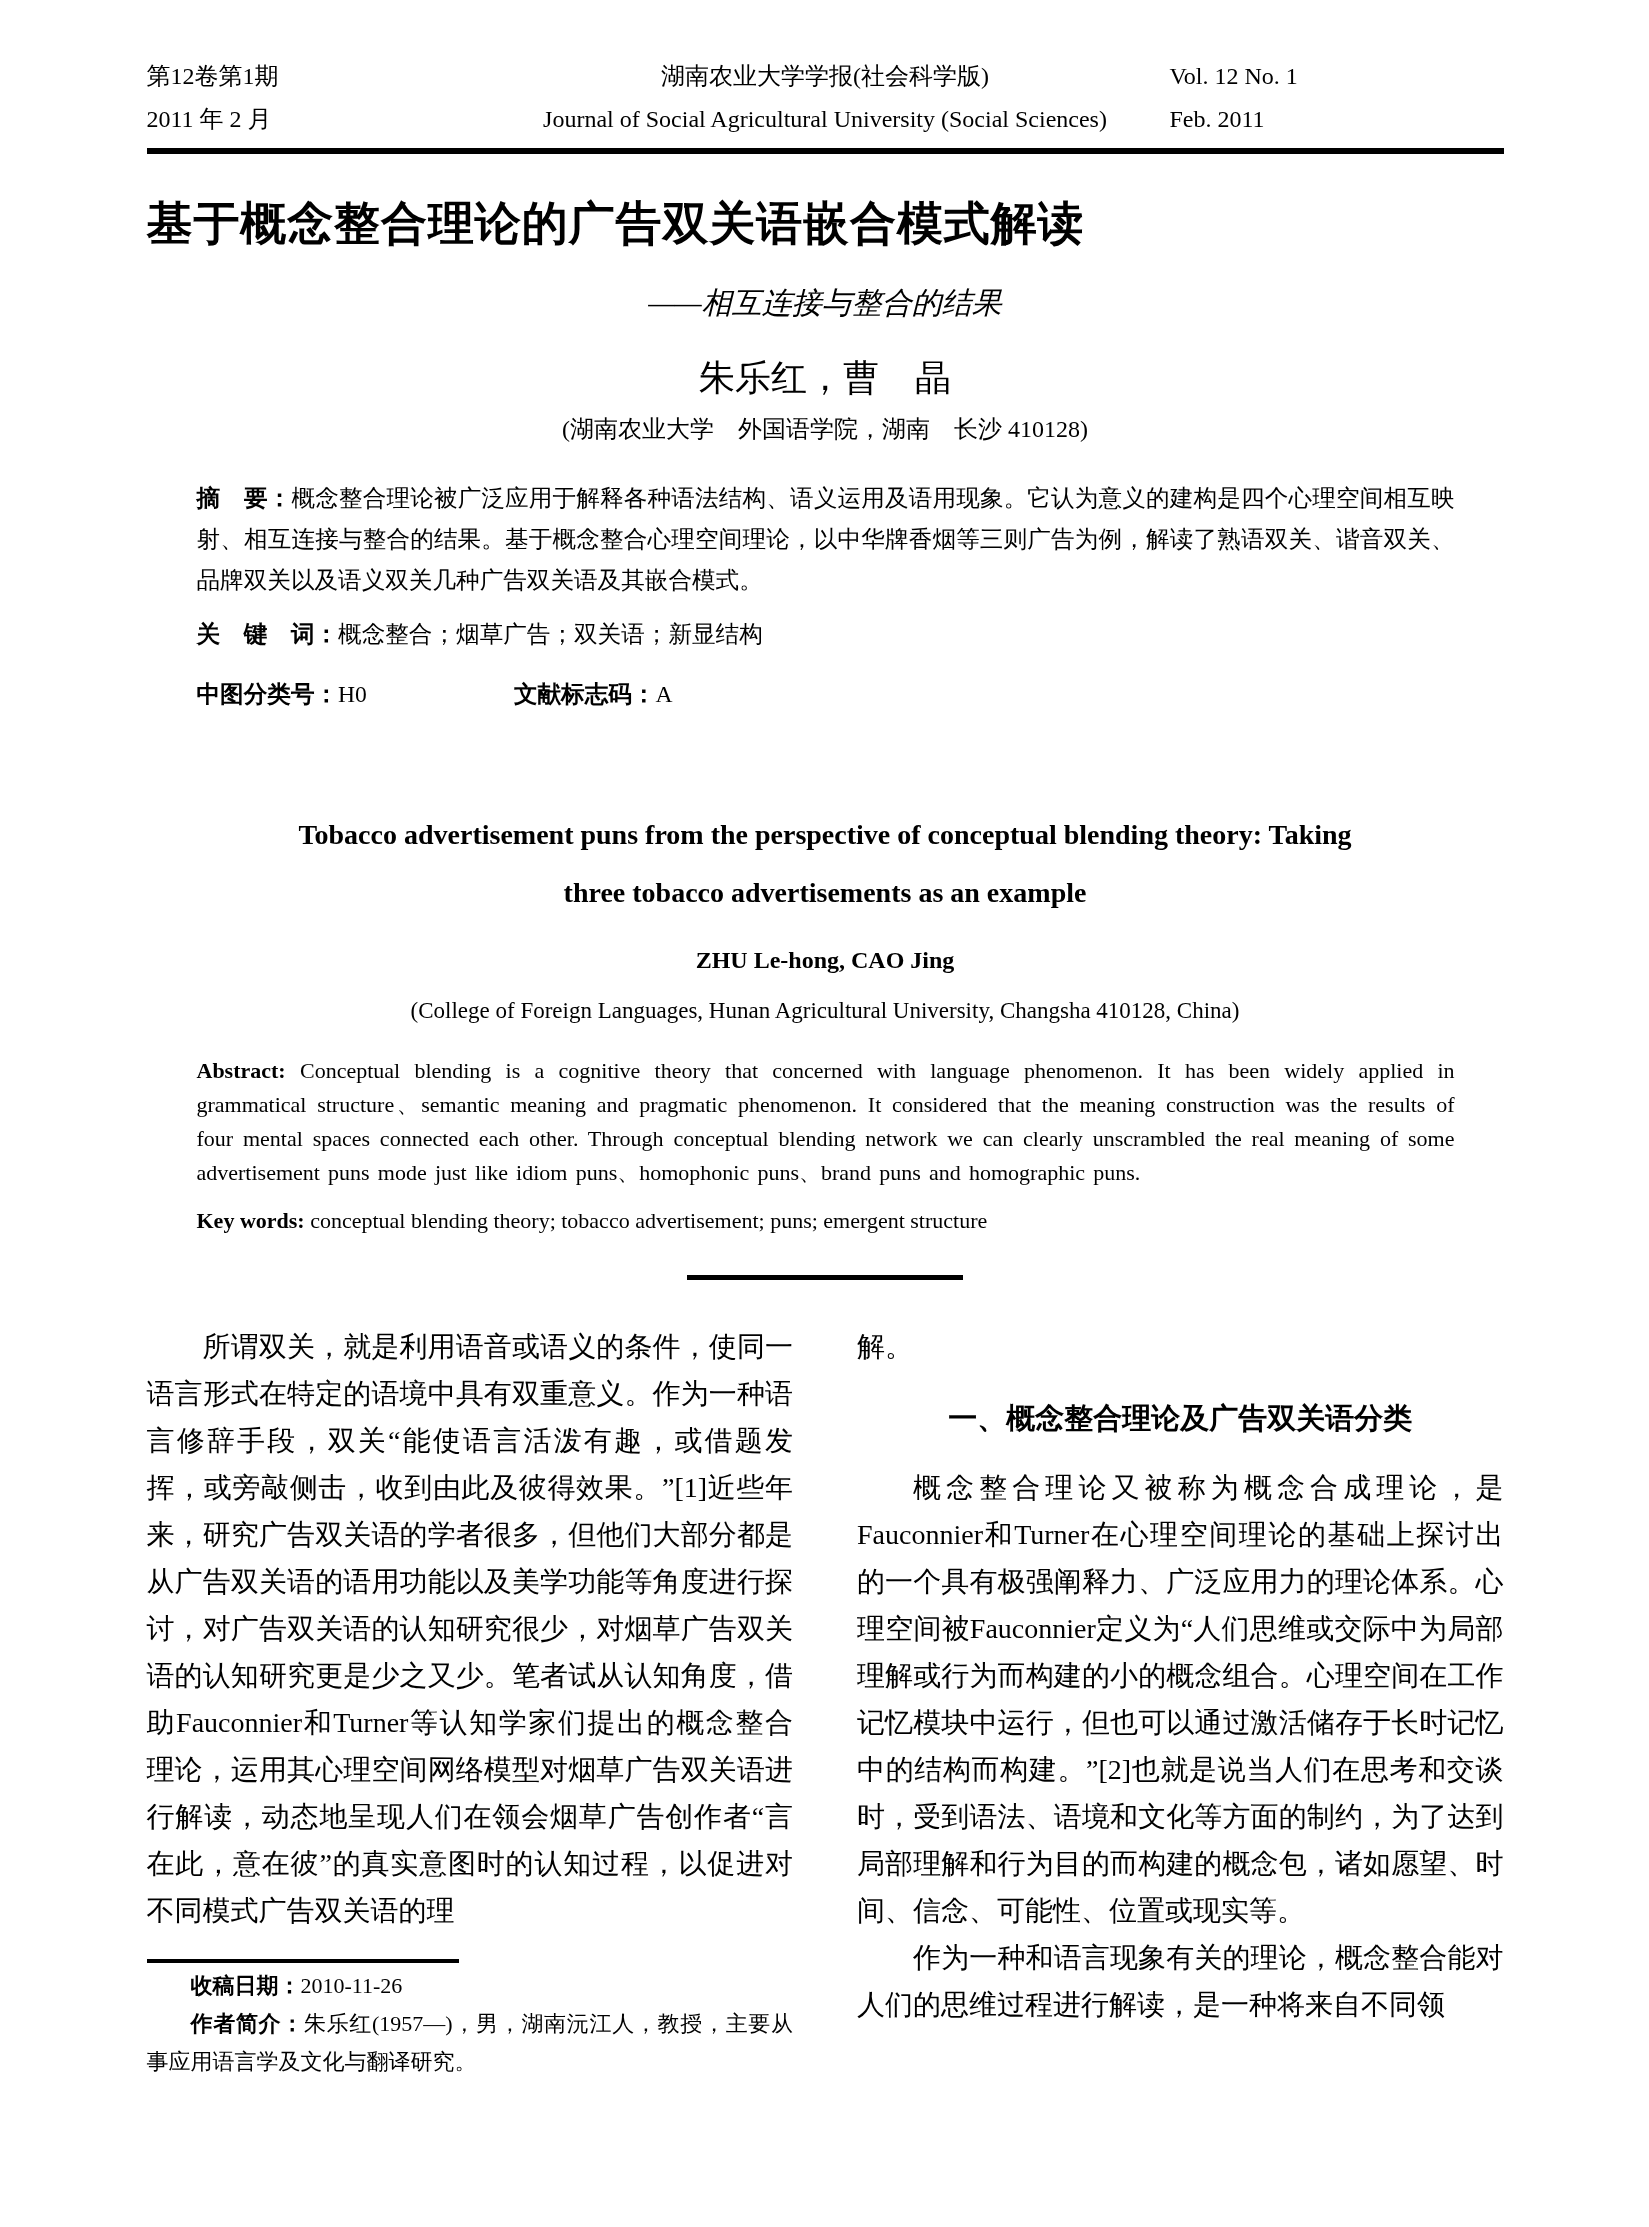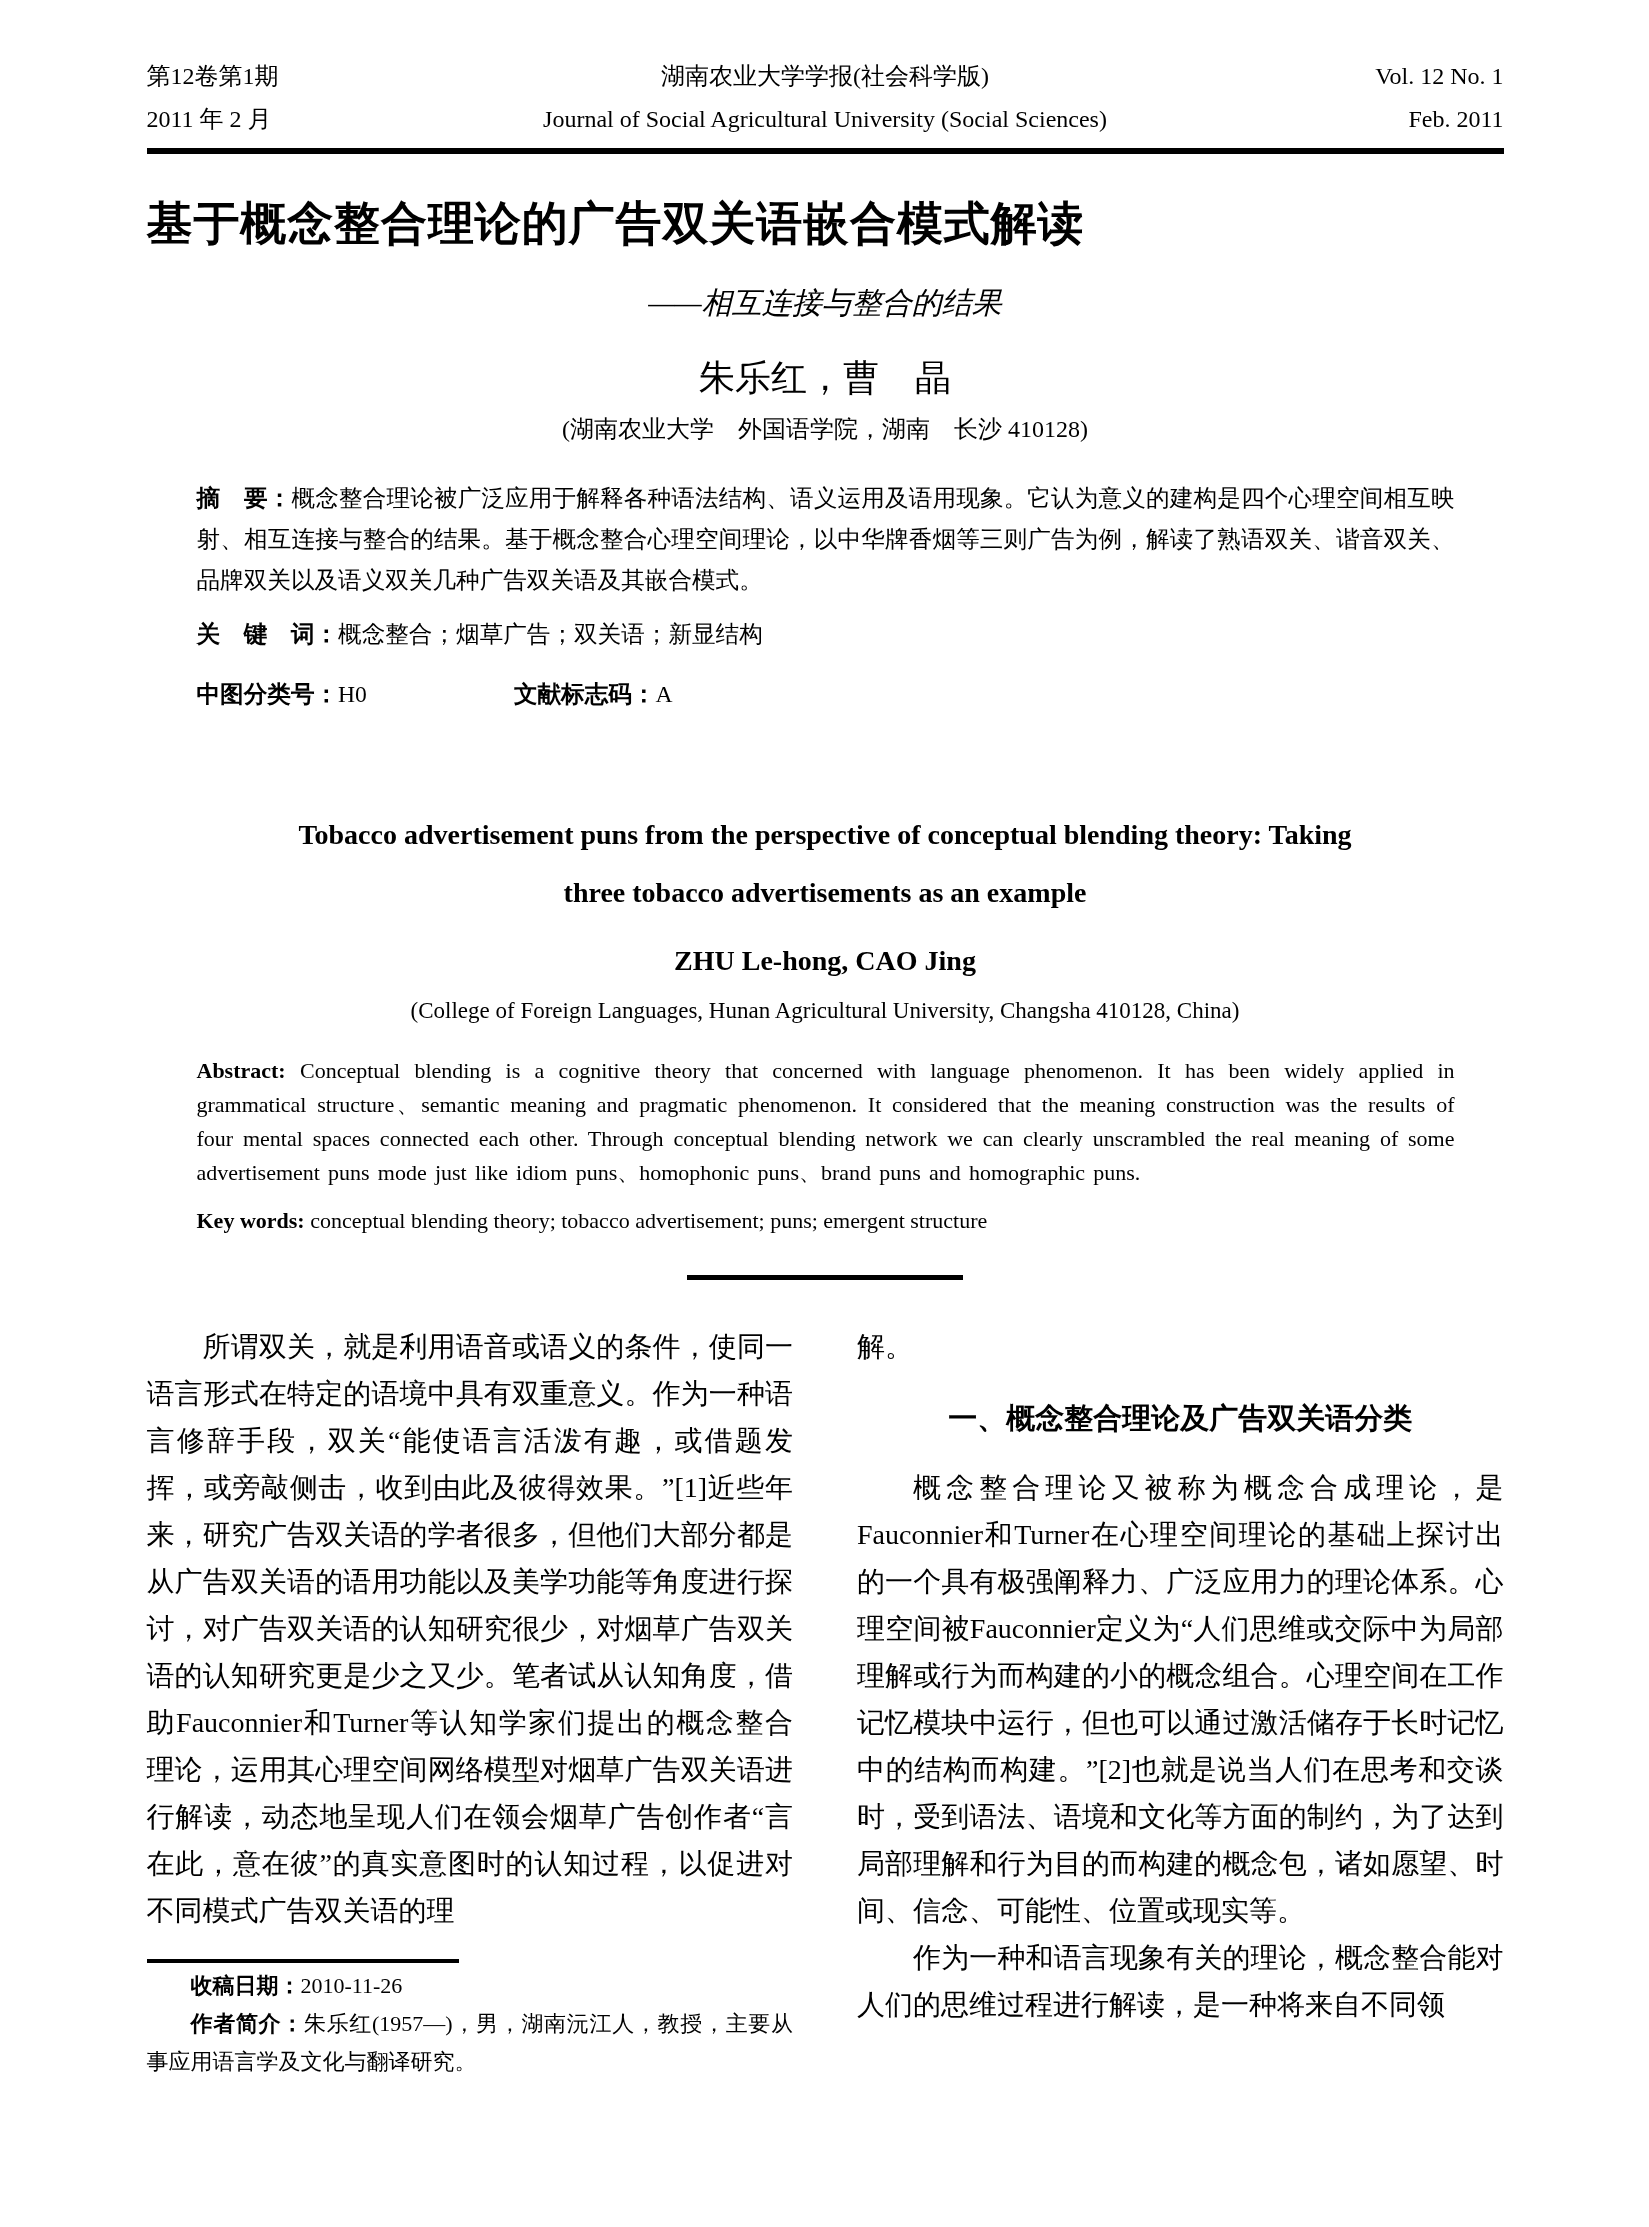--- a/index.html
+++ b/index.html
@@ -8,42 +8,42 @@
     width:1650px;height:2334px;
     background:#ffffff;color:#000;
     font-family:"Liberation Serif","DejaVu Serif",serif;
     overflow:hidden;
   }
   .content{width:1357px;margin:0 auto;padding-top:55px;}
   
   .jheader{display:grid;grid-template-columns:334px 1fr 334px;align-items:baseline;line-height:43px;font-size:24px;}
   .jheader .l{text-align:left;}
   .jheader .c{text-align:center;}
-  .jheader .r{text-align:right;}
+  .jheader .r{}
   .header-rule{height:5.8px;background:#000;margin-top:7.1px;}
   
   .title-cn{
     margin-top:42px;text-align:left;
     font-family:"Liberation Sans","DejaVu Sans",sans-serif;
     font-weight:bold;font-size:46px;line-height:54px;letter-spacing:0.9px;
   }
   .subtitle-cn{margin-top:33px;text-align:center;font-style:italic;font-size:30px;line-height:40px;}
   .authors-cn{margin-top:37px;text-align:center;font-size:36px;line-height:36px;}
   .affil-cn{margin-top:17px;text-align:center;font-size:24px;line-height:33px;}
   
   .abs-block{margin:32px 49px 0 50px;text-align:justify;font-size:23.6px;line-height:41px;}
   .lbl{font-family:"Liberation Sans","DejaVu Sans",sans-serif;font-weight:bold;}
   .kw-block{margin:13.4px 49px 0 50px;font-size:23.6px;line-height:41px;}
   .cls-line{display:flex;margin:18.7px 49px 0 50px;font-size:23.6px;line-height:41px;}
   .cls-line .cls-item{white-space:nowrap;}
   .cls-gap1{width:147px;}
   .cls-gap2{width:102px;}
   
   .etitle{margin-top:91px;text-align:center;font-weight:bold;font-size:28px;line-height:58px;}
-  .eauthors{margin-top:23px;text-align:center;font-weight:bold;font-size:28px;line-height:31px;}
+  .eauthors{margin-top:23px;text-align:center;font-weight:bold;font-size:24px;line-height:31px;}
   .eaffil{margin-top:19.6px;text-align:center;font-size:23px;line-height:30px;}
   .eabs{margin:28px 49px 0 50px;text-align:justify;font-size:22px;line-height:34px;word-spacing:2.7px;}
   .ekw{margin:14.3px 49px 0 50px;font-size:22px;line-height:34px;}
   
   .mid-divider{width:276px;height:4.9px;background:#000;margin:37px auto 0 auto;}
   
   .columns{display:flex;gap:64px;margin-top:43px;}
   .col{width:656px;font-size:28px;line-height:47px;text-align:justify;}
   .col p{margin:0;}
   .indent{text-indent:2em;}

